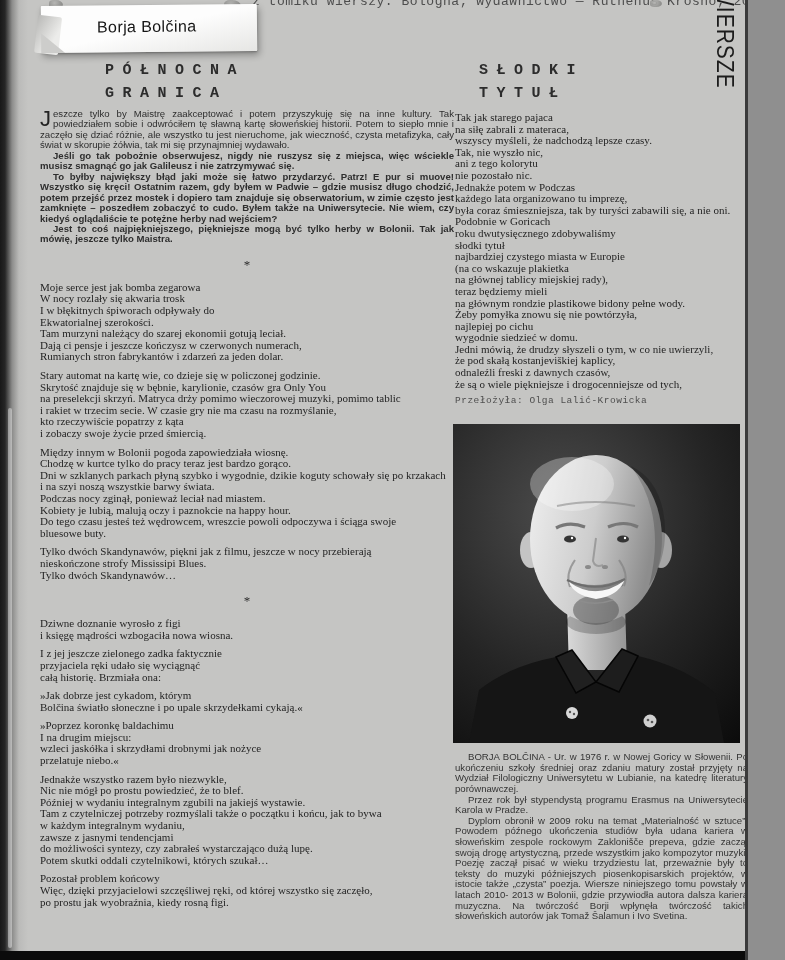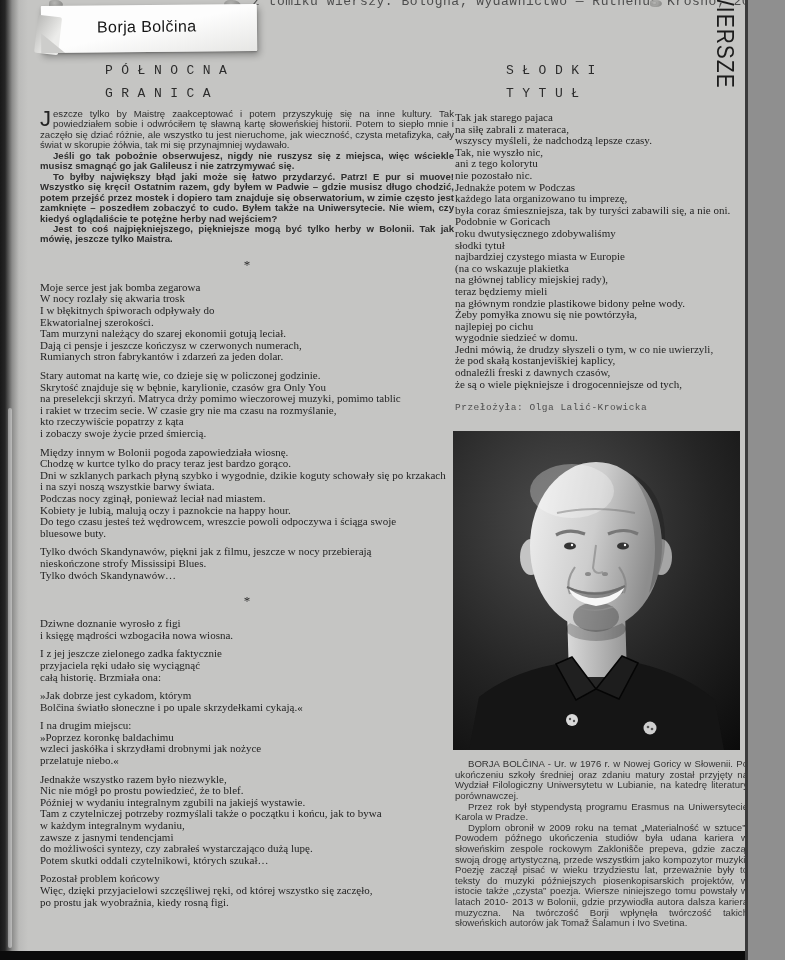--- a/index.html
+++ b/index.html
@@ -55,40 +55,40 @@
   }
   .vertical-title {
     position:absolute; right:47px; top:-14px;
     writing-mode:vertical-rl; font-size:21px; color:#1c1c1c;
     letter-spacing:1px; transform:scaleX(1.12); transform-origin:top right;
   }
   .col { position:absolute; top:59px; }
   #left-col  { left:40px;  width:414px; }
   #right-col { left:455px; width:293px; }
   .col-heading {
-    font-family:"Liberation Mono", monospace; font-weight:normal;
-    font-size:13px; line-height:23px; letter-spacing:8.5px; color:#2c2c2c;
+    font-family:"Liberation Mono", monospace; font-weight:bold;
+    font-size:15px; line-height:23px; letter-spacing:8.5px; color:#2c2c2c;
   }
   #left-col .col-heading { margin-left:65px; }
-  #right-col .col-heading { margin-left:51px; }
+  #right-col .col-heading { margin-left:24px; }
   .intro {
     margin-top:4px; font-size:9.6px; line-height:10.45px; color:#2e2e2e;
     text-align:justify;
   }
   .intro-p { text-indent:13px;font-weight:bold; }
   .dropcap {
     float:left; font-size:22px; line-height:18px; margin:1px 2px 0 0; color:#242424;
   }
   .sep { text-align:center; font-family:"Liberation Serif", serif; font-size:13px; color:#2a2a2a; margin:12px 0 9px; }
   .poem { font-family:"Liberation Serif", serif; font-size:11px; line-height:11.6px; color:#242424; }
   .pline { white-space:nowrap; }
   .stanza + .stanza { margin-top:7px; }
   #right-col .poem { margin-top:7px; }
   .translator {
-    margin-top:12px; font-family:"Liberation Mono", monospace;
+    margin-top:5px; font-family:"Liberation Mono", monospace;
     font-size:9.5px; letter-spacing:.5px; color:#4f4f4f;
   }
   .photo-wrap { margin-top:18px; margin-left:-2px; width:287px; height:319px; }
   .bio {
     margin-top:9px; font-size:9.6px; line-height:10.6px; color:#343434; text-align:justify;
   }
   .bio-p { text-indent:13px; }
 </style>
 </head>
 <body>
@@ -172,22 +172,22 @@
           <div class="stanza">
             <div class="pline">I z jej jeszcze zielonego zadka faktycznie</div>
             <div class="pline">przyjaciela ręki udało się wyciągnąć</div>
             <div class="pline">całą historię. Brzmiała ona:</div>
           </div>
           <div class="stanza">
             <div class="pline">»Jak dobrze jest cykadom, którym</div>
             <div class="pline">Bolčina światło słoneczne i po upale skrzydełkami cykają.«</div>
           </div>
           <div class="stanza">
+            <div class="pline">»Poprzez koronkę baldachimu</div>
             <div class="pline">I na drugim miejscu:</div>
-            <div class="pline">»Poprzez koronkę baldachimu</div>
             <div class="pline">wzleci jaskółka i skrzydłami drobnymi jak nożyce</div>
             <div class="pline">przelatuje niebo.«</div>
           </div>
           <div class="stanza">
             <div class="pline">Jednakże wszystko razem było niezwykle,</div>
             <div class="pline">Nic nie mógł po prostu powiedzieć, że to blef.</div>
             <div class="pline">Później w wydaniu integralnym zgubili na jakiejś wystawie.</div>
             <div class="pline">Tam z czytelniczej potrzeby rozmyślali także o początku i końcu, jak to bywa</div>
             <div class="pline">w każdym integralnym wydaniu,</div>
             <div class="pline">zawsze z jasnymi tendencjami</div>

